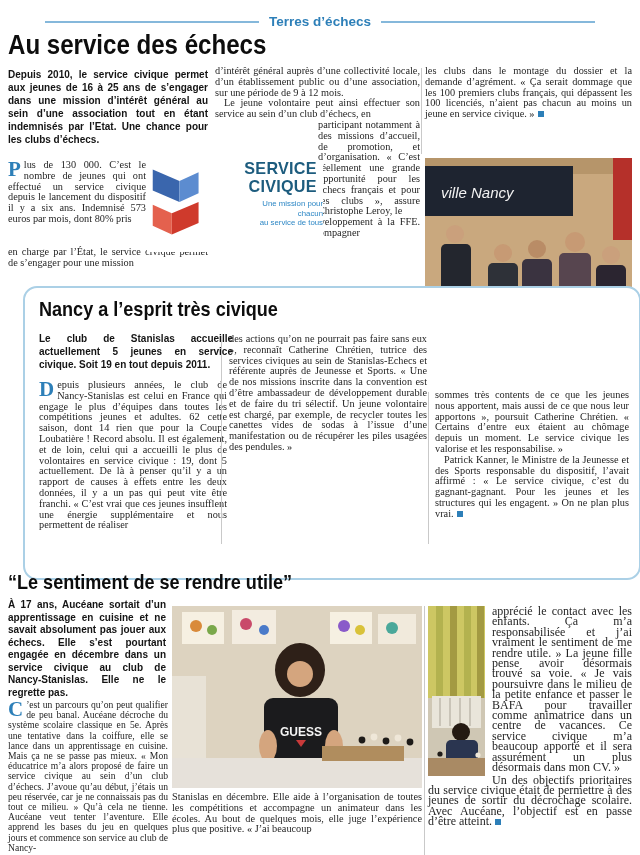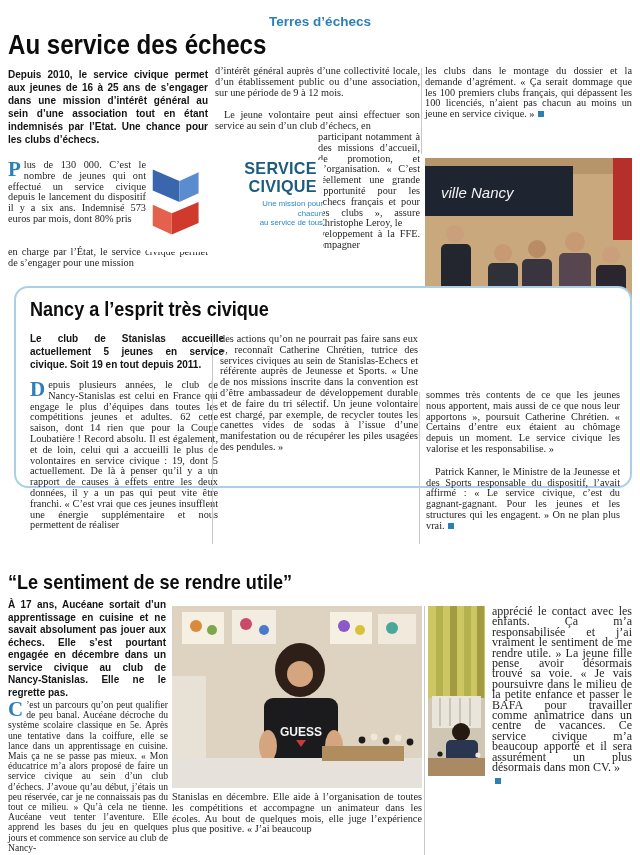--- a/index.html
+++ b/index.html
@@ -1,33 +1,33 @@
 <!DOCTYPE html>
 <html><head>
 <meta charset="utf-8">
 <style>
   html,body{margin:0;padding:0;background:#ffffff;}
   .page{position:relative;width:640px;height:855px;background:#fff;overflow:hidden;
         font-family:"Liberation Serif",serif;color:#1c1c1c;}
   
-  .kicker{position:absolute;top:14px;left:0;right:0;display:flex;align-items:center;flex-direction:column;}
+  .kicker{position:absolute;top:14px;left:0;right:0;display:flex;align-items:center;}
   .kline{height:2px;background:#85b8db;flex:1;}
   .kline.l{margin-left:45px;margin-right:10px;}
   .kline.r{margin-right:45px;margin-left:10px;}
   .ktext{font-family:"Liberation Sans",sans-serif;font-weight:bold;font-size:13.5px;color:#2d7fb8;white-space:nowrap;}
   .headline{font-family:"Liberation Sans",sans-serif;font-weight:bold;color:#0d0d0d;
             transform:scaleX(.86);transform-origin:left center;white-space:nowrap;margin:0;}
   .t1{position:absolute;left:8px;top:29px;font-size:28px;}
   
   .serif{font-size:10.3px;line-height:10.8px;text-align:justify;color:#1f1f1f;}
   .sansb{font-family:"Liberation Sans",sans-serif;font-weight:bold;font-size:10px;line-height:13px;
          text-align:justify;color:#141414;}
   .dc{float:left;font-weight:bold;font-size:21px;line-height:18px;color:#2d7fb8;padding-right:3px;
       font-family:"Liberation Serif",serif;}
-  .ind{text-indent:9px;margin-top:12px;}
+  .ind{text-indent:9px;}
   .endsq{display:inline-block;width:6px;height:6px;background:#2d7fb8;margin-left:3px;}
   .vrule{position:absolute;width:1px;background:#c9c9c9;}
   
   .a1-intro{position:absolute;left:8px;top:68px;width:200px;}
   .a1-c1a{position:absolute;left:8px;top:160px;width:138px;}
   .a1-c1b{position:absolute;left:8px;top:247px;width:200px;}
   .a1-c2{position:absolute;left:215px;top:66px;width:205px;}
   .a1-c2-narrow{margin-left:103px;width:102px;}
   .a1-c3{position:absolute;left:425px;top:66px;width:207px;}
   
@@ -36,21 +36,21 @@
   .logo-text{margin-left:6px;}
   .logo-word{font-family:"Liberation Sans",sans-serif;font-weight:bold;font-size:17px;line-height:17.5px;
              color:#1d5c7e;letter-spacing:.3px;transform:scaleX(.95);transform-origin:left;}
   .logo-tag{font-family:"Liberation Sans",sans-serif;font-size:7.8px;line-height:9.5px;color:#2d87c5;margin-top:4px;margin-left:32px;}
   
   .photo1{position:absolute;left:425px;top:158px;width:207px;height:188px;}
   .caption{position:absolute;left:422px;top:346px;width:210px;height:36px;background:#d9e7f4;
            font-family:"Liberation Sans",sans-serif;font-weight:bold;font-size:8px;line-height:9.6px;
            color:#24313d;padding:4px 5px;box-sizing:border-box;text-align:left;}
   
-  .nbox{position:absolute;left:14px;top:286px;width:618px;height:202px;border:2px solid #abd0e6;
+  .nbox{position:absolute;left:23px;top:286px;width:618px;height:294px;border:2px solid #abd0e6;
         border-radius:14px;box-sizing:border-box;background:#fff;}
   .n-title{position:absolute;left:14px;top:9px;font-size:21px;}
   .n-intro{position:absolute;left:14px;top:44px;width:194px;}
   .n-c1{position:absolute;left:14px;top:92px;width:188px;}
   .n-c2{position:absolute;left:204px;top:46px;width:198px;}
   .n-c3{position:absolute;left:410px;top:102px;width:194px;}
   
   .t3{position:absolute;left:8px;top:570px;font-size:21px;}
   .a3-intro{position:absolute;left:8px;top:599px;width:158px;line-height:12.5px;}
   .a3-c1{position:absolute;left:8px;top:700px;width:160px;font-size:9.6px;line-height:10.2px;}
@@ -217,19 +217,19 @@
       <line x1="32" y1="92" x2="32" y2="120" stroke="#c9c4b8" stroke-width="2"></line>
       <line x1="42" y1="92" x2="42" y2="120" stroke="#c9c4b8" stroke-width="2"></line>
       <circle cx="33" cy="126" r="9" fill="#241a12"></circle>
       <rect x="18" y="134" width="32" height="26" rx="5" fill="#2a3550"></rect>
       <rect x="0" y="152" width="57" height="18" fill="#a98a64"></rect>
       <circle cx="12" cy="148" r="2.6" fill="#1e1b18"></circle>
         <circle cx="50" cy="149" r="2.6" fill="#efe7d8"></circle>
     </svg>
     <span>apprécié le contact avec les enfants. Ça m’a responsabilisée et j’ai vraiment le sentiment de me rendre utile. » La jeune fille pense avoir désormais trouvé sa voie. « Je vais poursuivre dans le milieu de la petite enfance et passer le BAFA pour travailler comme animatrice dans un centre de vacances. Ce service civique m’a beaucoup apporté et il sera assurément un plus désormais dans mon CV. »</span>
     <div style="margin-top:2px;">
-      <span class="endsq"></span>
+      <span>Un des objectifs prioritaires du service civique était de permettre à des jeunes de sortir du décrochage scolaire. Avec Aucéane, l’objectif est en passe d’être atteint.</span><span class="endsq"></span>
     </div>
   </div>
 
   <div class="vrule" style="left:424px;top:606px;height:249px;"></div>
 
 </div>
 
 </body></html>

